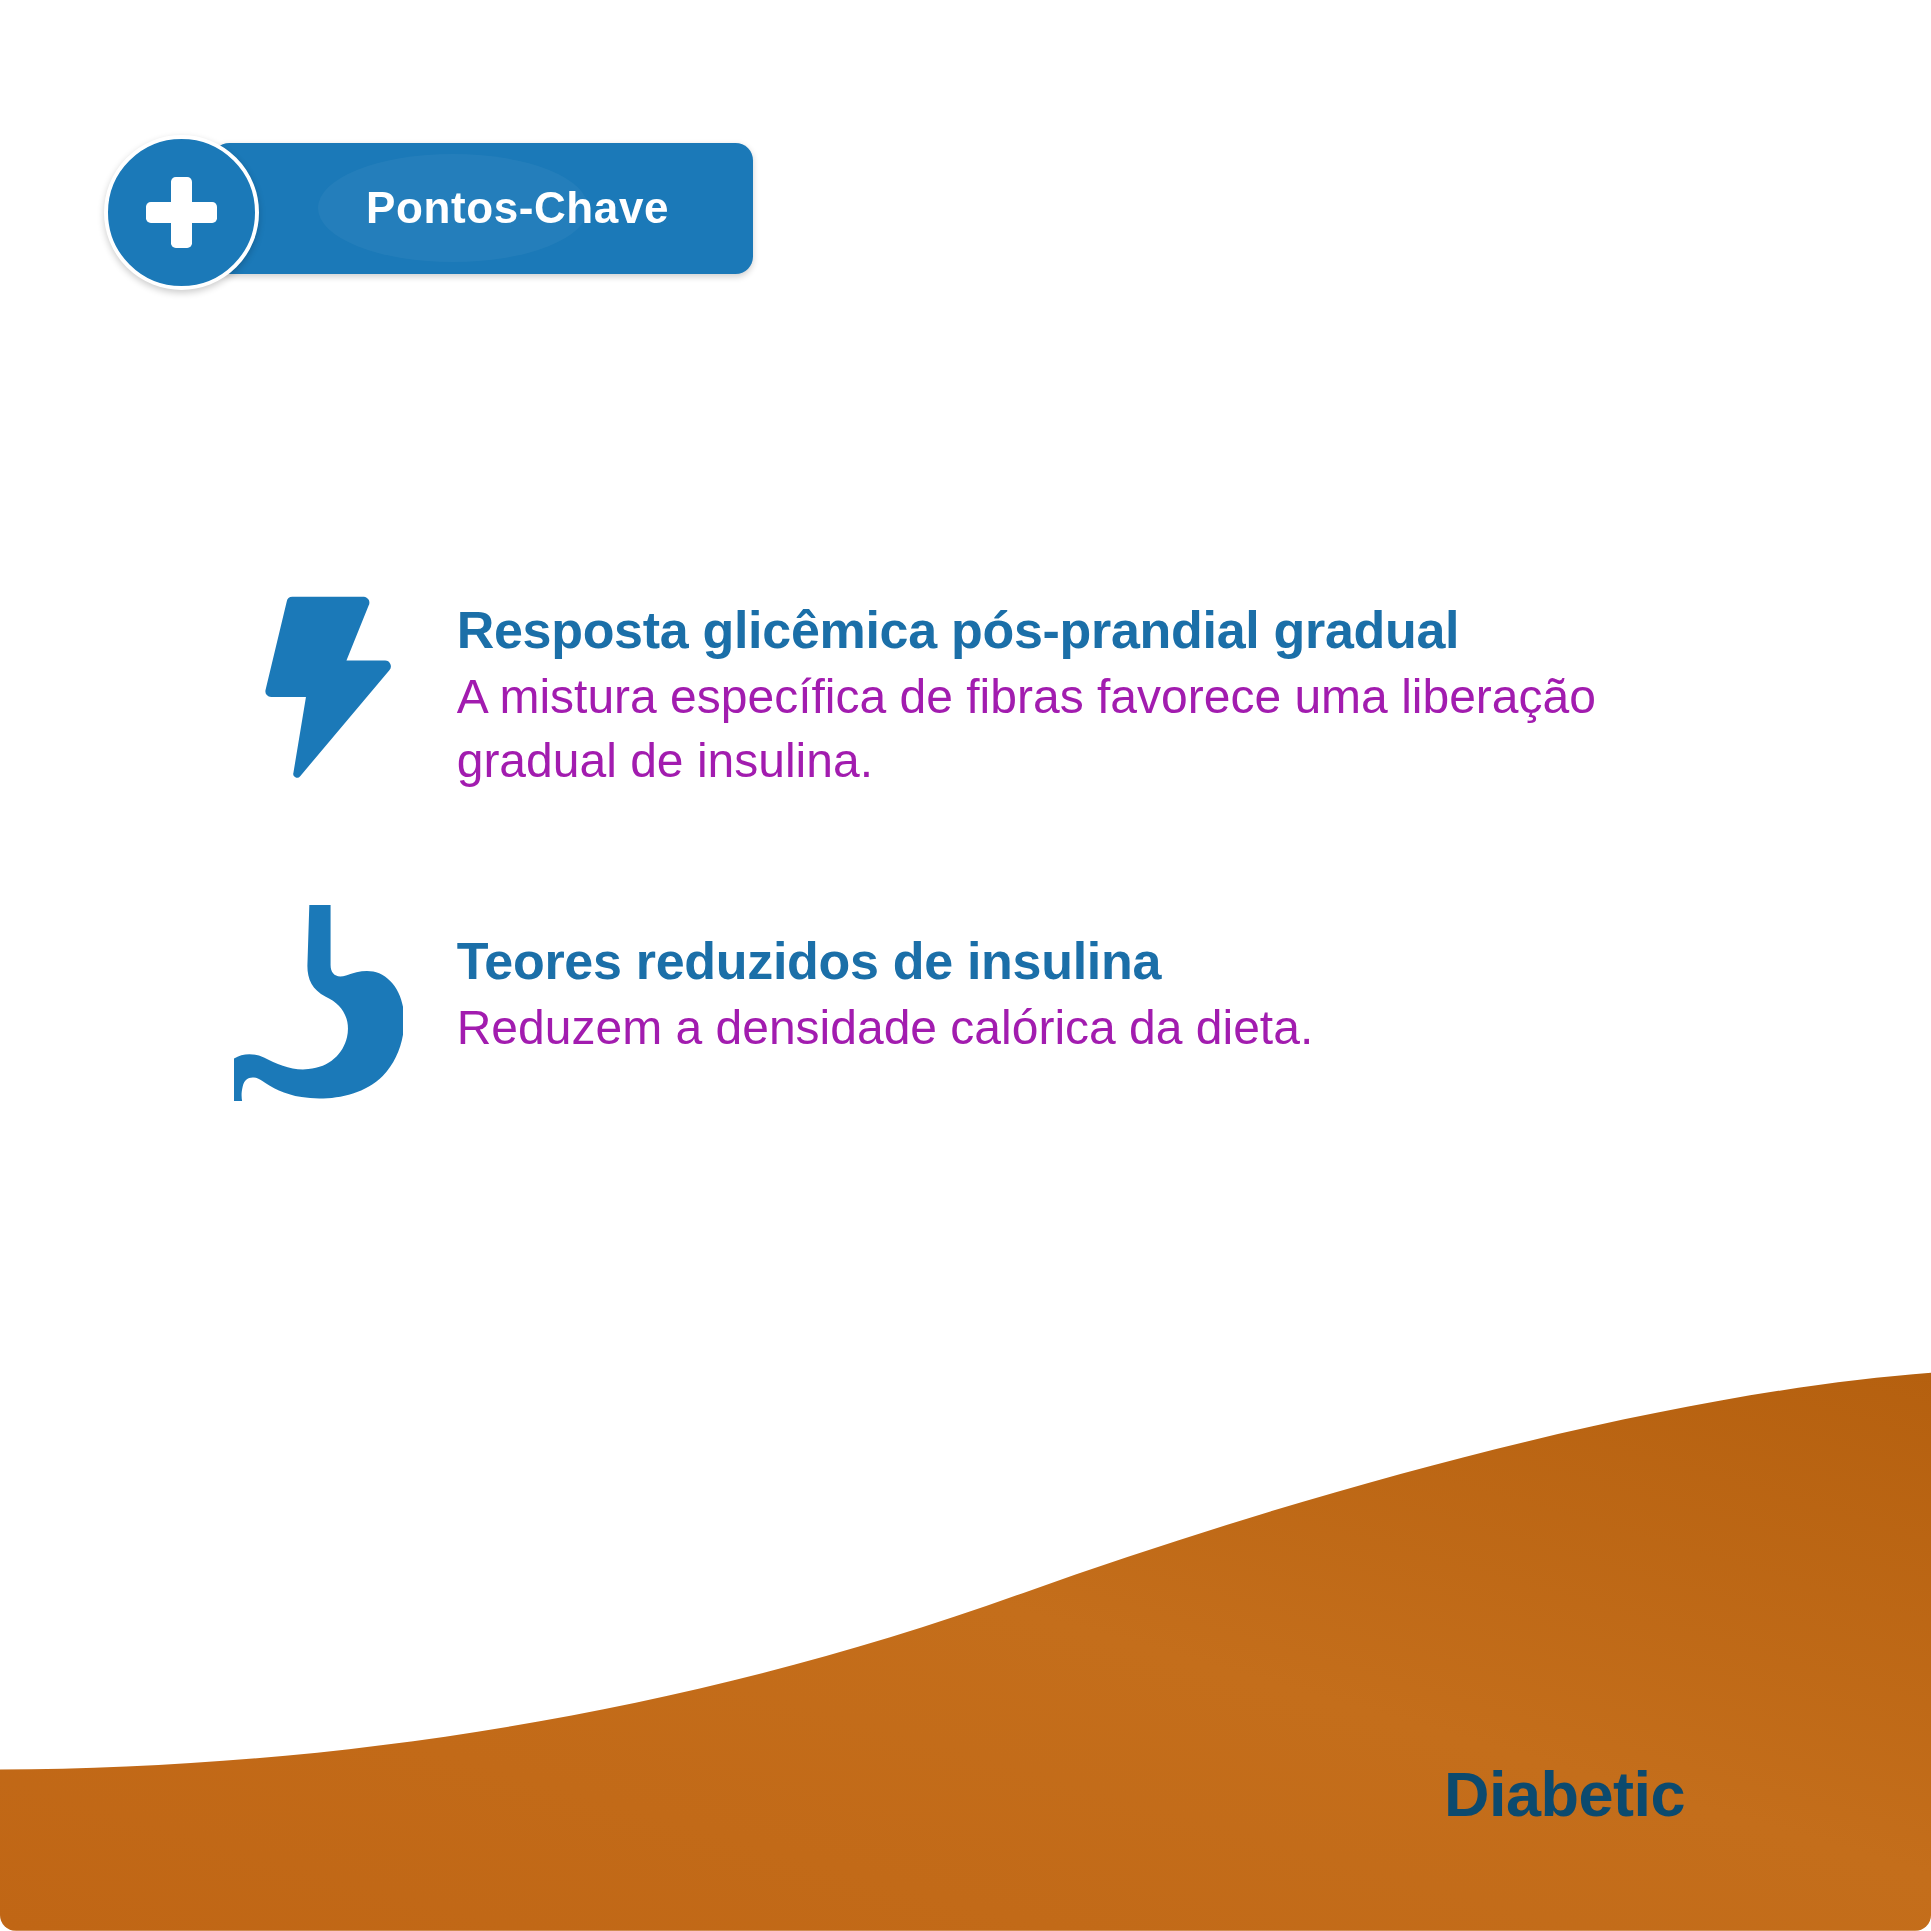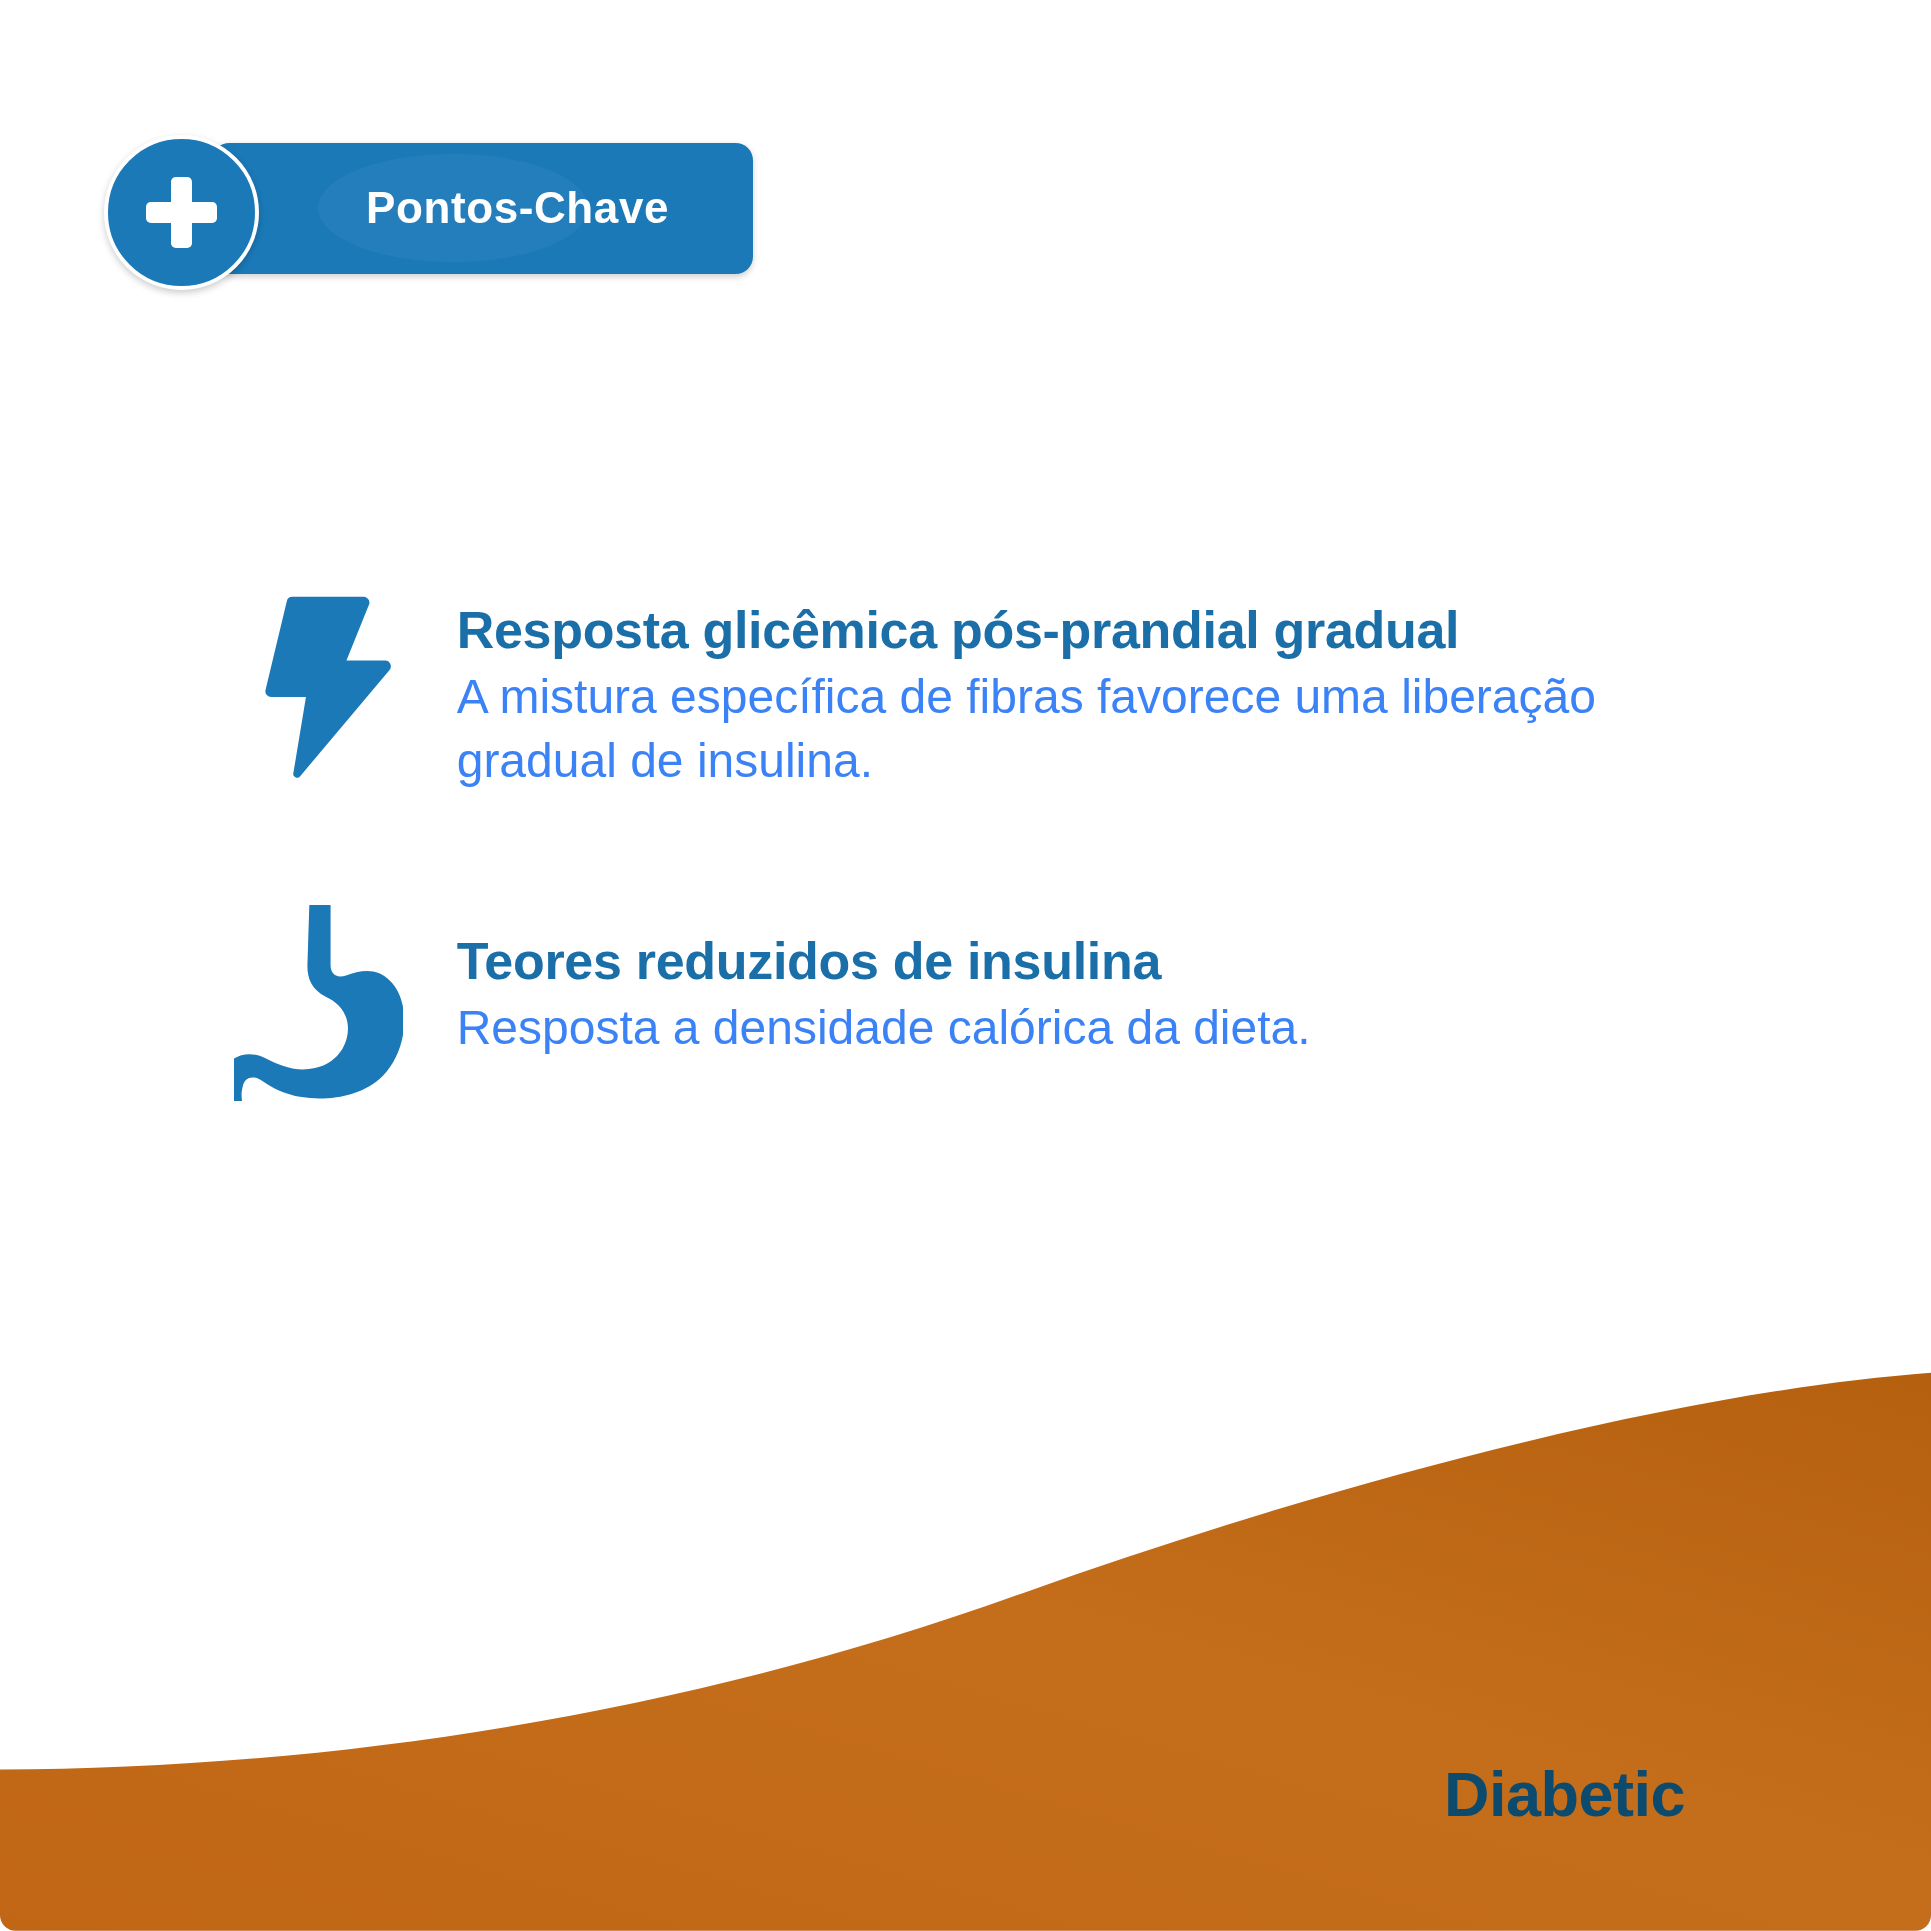--- a/index.html
+++ b/index.html
@@ -135,21 +135,21 @@
   .bullet-title {
     color: #1B6FA8;
     font-size: 52px;
     font-weight: 700;
     line-height: 1.12;
     margin: 0 0 5.8px 0;
     letter-spacing: -0.3px;
     white-space: nowrap;
   }
   .bullet-body {
-    color: #3b82f6;
+    color: #a21caf;
     font-size: 48px;
     font-weight: 400;
     line-height: 1.34;
     margin: 0;
     max-width: 1207px;
   }
 
   
   .bullet.b2 { margin-top: 77px; }
   .bullet.b2 .bullet-text { padding-top: 33px; }
@@ -213,21 +213,21 @@
         <svg width="169" height="198" viewBox="0 0 175 205" xmlns="http://www.w3.org/2000/svg">
           <path d="M78 2 h22 v62 c0 10 6 14 16 11 c16 -6 33 -8 46 6 c22 22 18 72 -8 98
                    c-22 22 -58 26 -84 22 c-18 -3 -31 -10 -41 -17 c-9 -6 -18 -4 -20 6
                    c-2 8 -1 14 0 18 h-22 c-2 -8 -3 -22 1 -32 c7 -18 26 -24 43 -16
                    c14 7 30 14 46 12 c22 -2 36 -16 40 -33 c4 -18 -4 -34 -22 -42
                    c-14 -7 -19 -18 -19 -32 Z" fill="#1B79B8"></path>
         </svg>
       </div>
       <div class="bullet-text">
         <div class="bullet-title">Teores reduzidos de insulina</div>
-        <div class="bullet-body">Resposta a densidade calórica da dieta.</div>
+        <div class="bullet-body">Reduzem a densidade calórica da dieta.</div>
       </div>
     </div>
 
   </div>
 
   <div class="wave">
     <svg width="1931" height="599" viewBox="0 0 2000 620" xmlns="http://www.w3.org/2000/svg">
       <defs>
         <linearGradient id="orangeGrad" x1="0" y1="1" x2="1" y2="0">
           <stop offset="0%" stop-color="#C06615"></stop>

